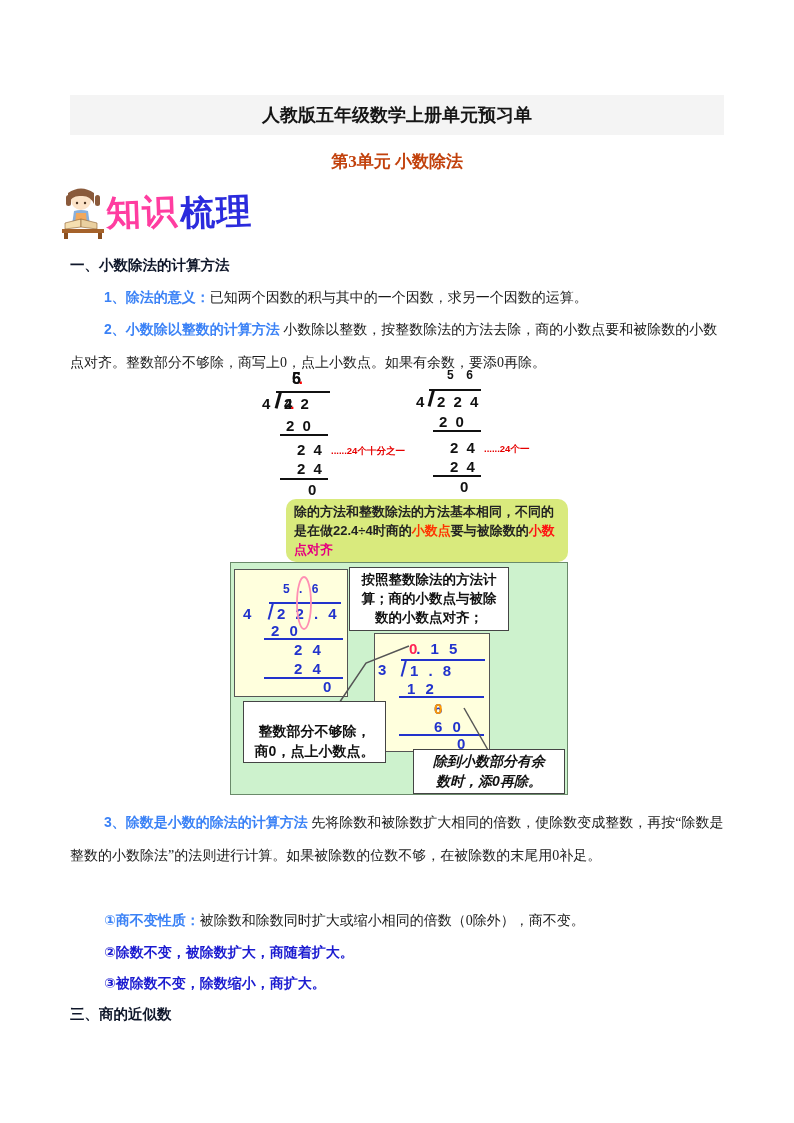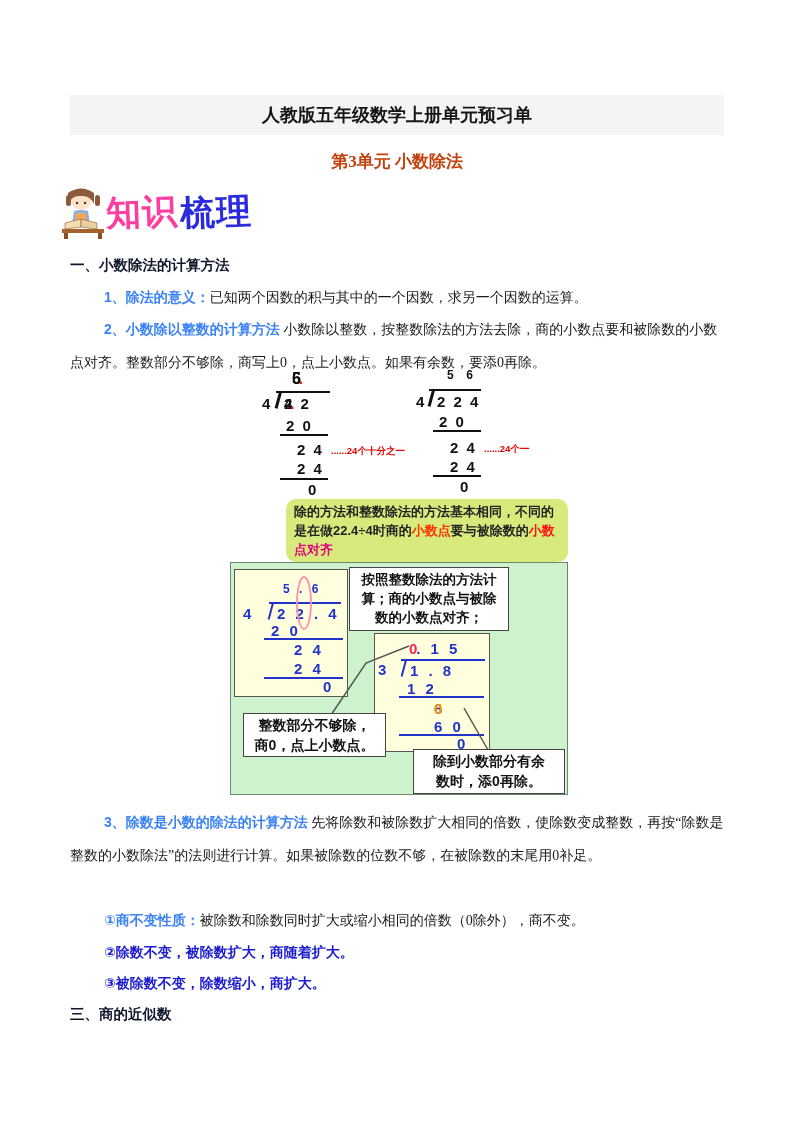--- a/index.html
+++ b/index.html
@@ -100,22 +100,22 @@
   .pan2 .s2 .oz{color:#ff9900;}
   .pan2 .s3{left:59px;top:84px;}
   .pan2 .l2{left:24px;top:100px;width:85px;}
   .pan2 .rm{left:82px;top:101px;}
   .gnote{position:absolute;left:118px;top:4px;width:158px;background:#fff;border:1.5px solid #444;
          padding:2px 0 3px 0;z-index:1;font-family:"Liberation Sans","DejaVu Sans",sans-serif;
          font-weight:bold;font-size:13.5px;line-height:19px;color:#111;text-align:center;}
   .callout{position:absolute;background:#fff;border:1.5px solid #444;z-index:3;
            font-family:"Liberation Sans","DejaVu Sans",sans-serif;font-weight:bold;font-size:14px;
            line-height:20px;color:#111;text-align:center;}
-  .co1{left:12px;top:150px;width:141px;height:41px;padding-top:1px;}
-  .co2{left:182px;top:186px;width:150px;height:42px;padding-top:1px;}
+  .co1{left:12px;top:138px;width:141px;height:41px;padding-top:19px;}
+  .co2{left:182px;top:186px;width:150px;height:42px;padding-top:1px;font-style:italic;}
   .gsvg{position:absolute;left:0;top:0;z-index:2;pointer-events:none;}
 </style>
 </head>
 <body>
 
 <div class="page">
 
   <div class="title-bar">人教版五年级数学上册单元预习单</div>
   <div class="unit-title">第3单元 小数除法</div>
 

